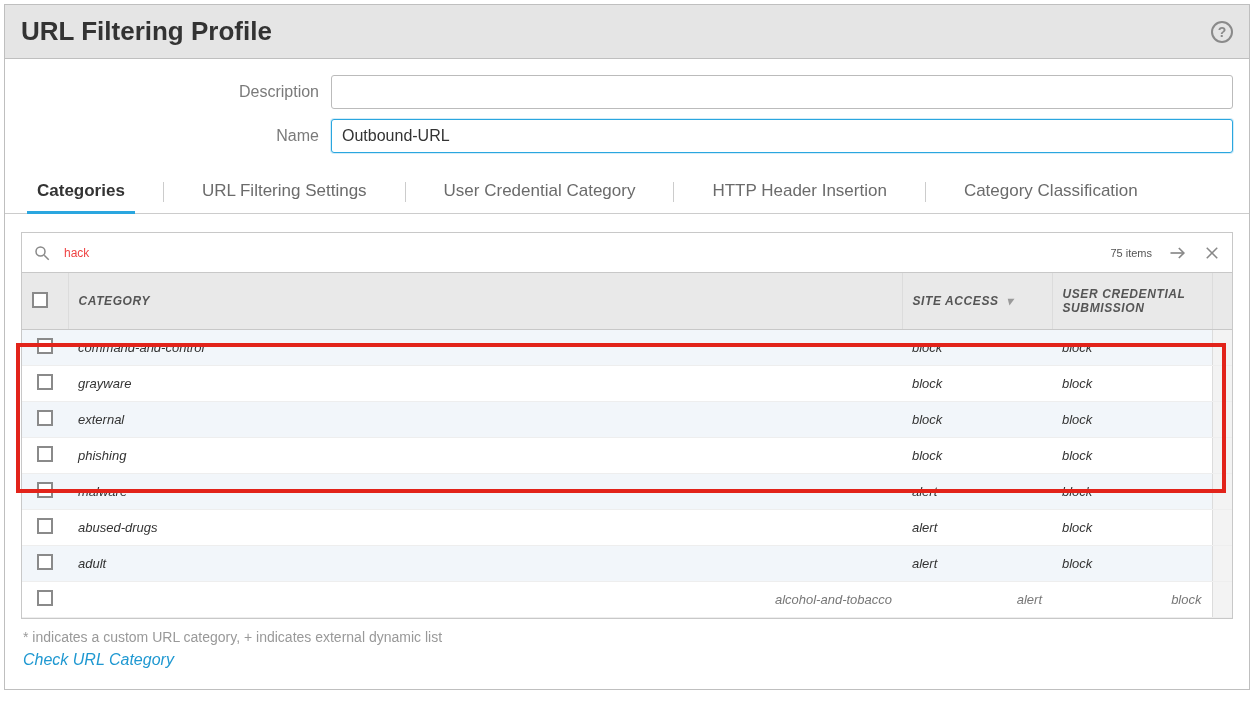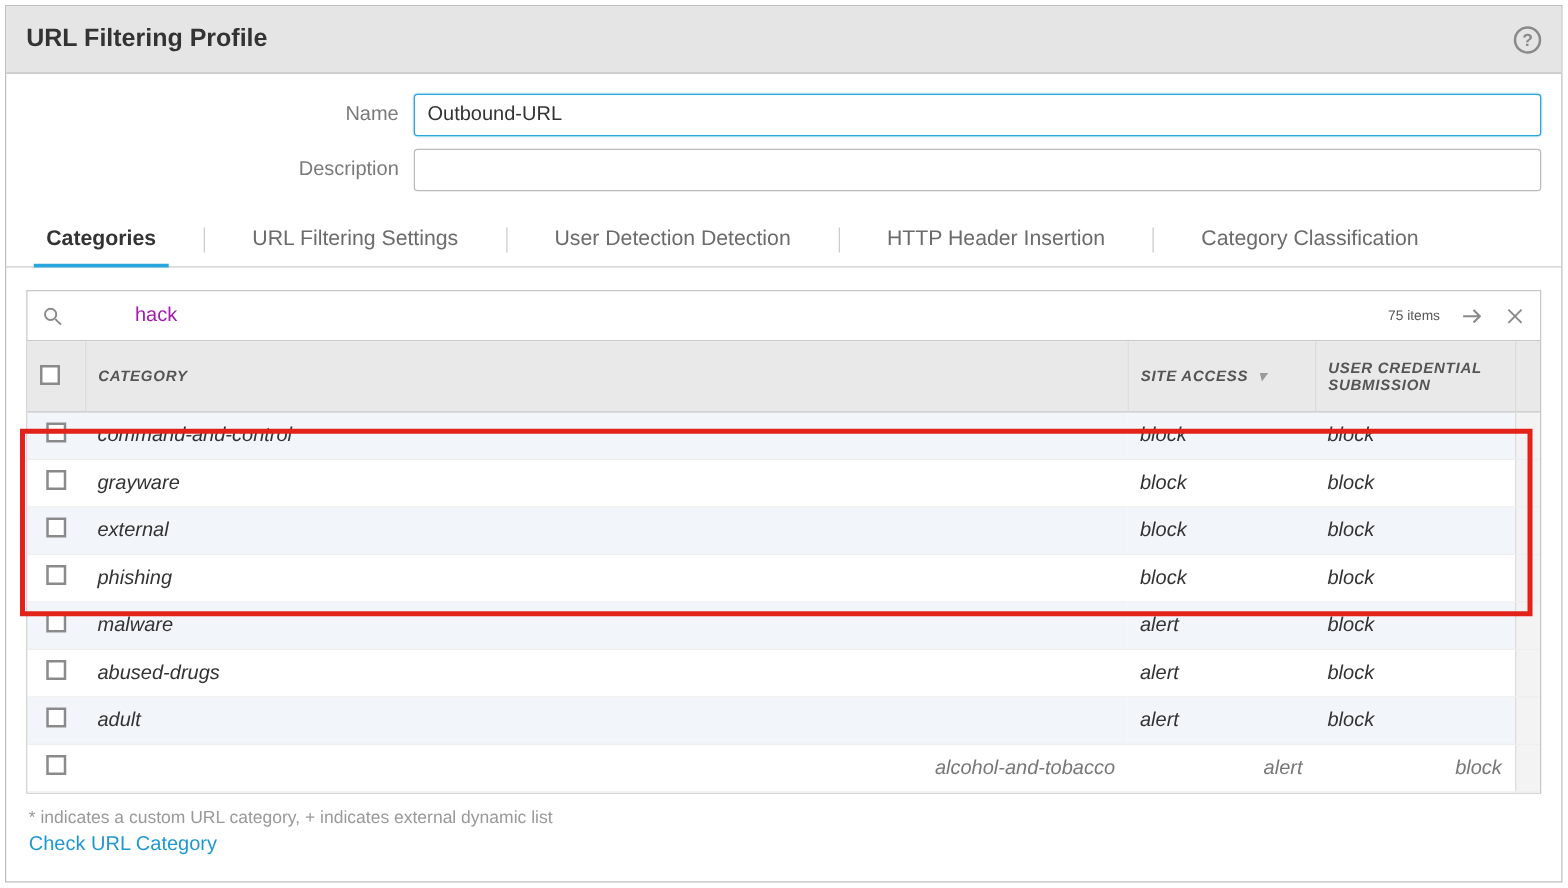--- a/index.html
+++ b/index.html
@@ -18,21 +18,21 @@
   .dialog-header {
     background: #e5e5e5;
     border-bottom: 1px solid #bfbfbf;
     padding: 8px 16px;
     display: flex;
     align-items: center;
     justify-content: space-between;
     height: 54px;
   }
   .dialog-header h1 {
-    font-size: 20px;
+    font-size: 26px;
     font-weight: 600;
     color: #333;
   }
   .help-icon {
     width: 22px; height: 22px;
     border: 2px solid #8a8a8a;
     color: #8a8a8a;
     border-radius: 50%;
     display: inline-flex;
     align-items: center; justify-content: center;
@@ -111,24 +111,23 @@
   }
   .search-glass {
     width: 20px; height: 20px;
     color: #888;
     display: flex; align-items: center; justify-content: center;
   }
   .search-field {
     flex: 1;
     border: none;
     outline: none;
-    font-size: 16px;
+    font-size: 12px;
     padding: 4px 6px;
-    color: #a21caf;
-    margin-left: 44px;
+    color: #ef4444;
   }
   .items-count {
     font-size: 11px;
     color: #555;
     padding: 0 6px;
   }
   .search-btn {
     width: 28px; height: 28px;
     display: inline-flex; align-items:center; justify-content:center;
     color: #888; cursor: pointer;
@@ -155,21 +154,21 @@
   }
   .grid th:first-child { border-left: none; }
   .col-chk { width: 46px; text-align:center; }
   .col-cat { }
   .col-sa  { width: 150px; }
   .col-ucs { width: 160px; }
   .col-scroll { width: 20px; background:#f3f3f3; border-left:1px solid #dcdcdc;}
   .grid td {
     padding: 8px 10px;
     border-bottom: 1px solid #eee;
-    font-size: 16px;
+    font-size: 13px;
     color: #333;
     background: #fff;
   }
   .grid tr.alt td { background: #f2f6fa; }
   .grid td.chk { text-align: center; }
   .chkbox {
     width: 16px; height: 16px;
     border: 2px solid #8a8a8a;
     display: inline-block;
     cursor: pointer;
@@ -191,53 +190,54 @@
   .footnote {
     padding: 6px 18px 2px 18px;
     color: #999;
     font-size: 14px;
   }
   .link-check {
     padding: 4px 18px 20px 18px;
     color: #1f98d1;
     font-size: 16px;
     cursor: pointer;
+    font-style: italic;
   }
   .body-scroll {
     position: relative;
   }
   tbody tr:last-child td { color:#777;text-align:right; }
 </style>
 </head>
 <body>
 
 <div class="dialog">
 
   <div class="dialog-header">
     <h1>URL Filtering Profile</h1>
     <span class="help-icon">?</span>
   </div>
 
   <div class="form-area">
     <div class="form-row">
+      <label class="form-label">Description</label>
+      <input class="form-input" value="" style="">
+    </div>
+    <div class="form-row">
       <label class="form-label">Name</label>
       <input class="form-input focused" value="Outbound-URL" style="">
-    </div>
-    <div class="form-row">
-      <label class="form-label">Description</label>
-      <input class="form-input" value="" style="">
     </div>
   </div>
 
   <div class="tabs">
     <div class="tab active">Categories</div>
     <div class="tab-sep"></div>
     <div class="tab">URL Filtering Settings</div>
     <div class="tab-sep"></div>
-    <div class="tab">User Detection Detection</div>
+    <div class="tab">User Credential Category</div>
     <div class="tab-sep"></div>
     <div class="tab">HTTP Header Insertion</div>
     <div class="tab-sep"></div>
     <div class="tab">Category Classification</div>
   </div>
 
   <div class="table-wrap body-scroll">
     <div class="search-row">
       <span class="search-glass">
         <svg viewBox="0 0 24 24" width="18" height="18" fill="none" stroke="currentColor" stroke-width="2">

